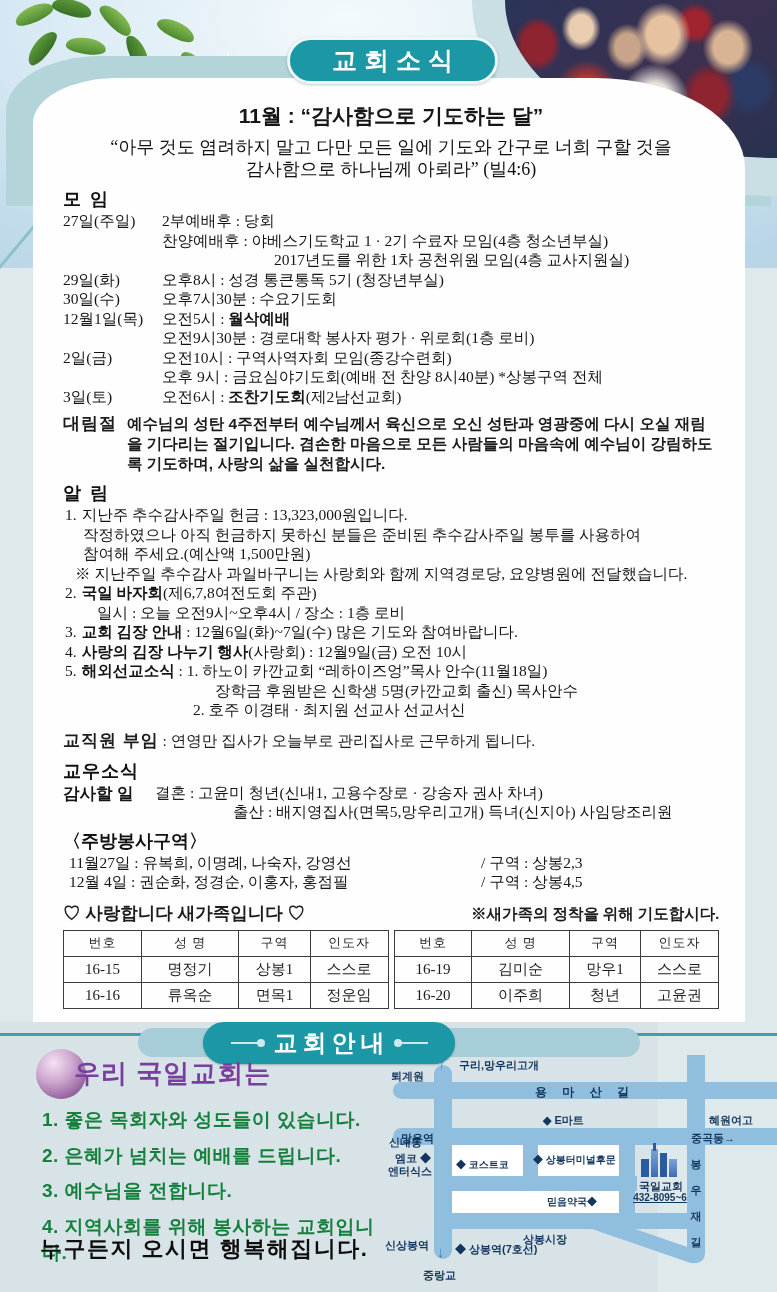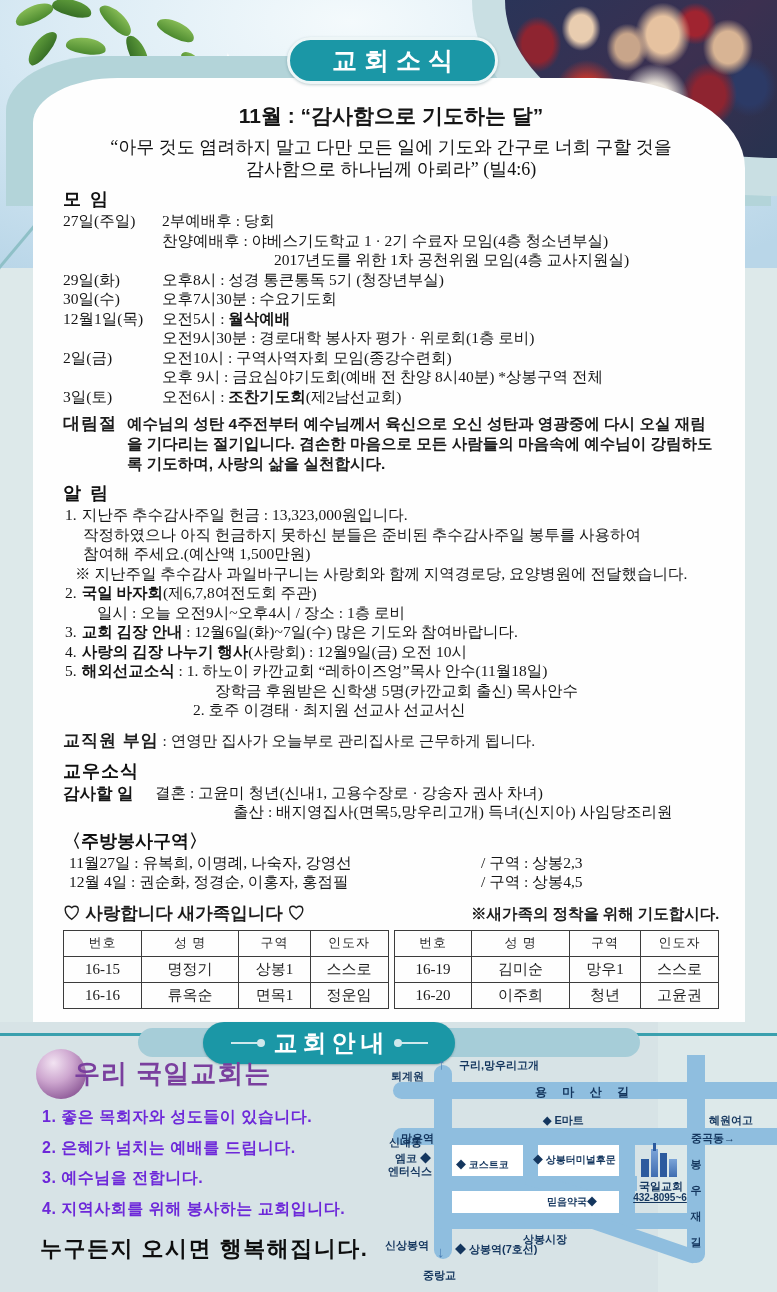--- a/index.html
+++ b/index.html
@@ -78,21 +78,21 @@
   .pill-dark{position:absolute;left:50%;transform:translateX(-50%);top:0;width:252px;height:42px;border-radius:21px;
      background:#1b97a6;display:flex;align-items:center;justify-content:center;gap:8px;box-shadow:0 1px 2px rgba(0,60,70,.3);}
   .pill-dark .txt{color:#fff;font-family:"Liberation Sans",sans-serif;font-weight:bold;font-size:24px;letter-spacing:5px;padding-left:5px;}
   .conn{width:30px;height:2px;background:#cfe8ec;position:relative;}
   .conn::after{content:"";position:absolute;top:-3px;width:8px;height:8px;border-radius:50%;background:#cfe8ec;}
   .conn.l::after{right:-4px;} .conn.r::after{left:-4px;}
   .intro{position:absolute;left:30px;top:0;width:350px;height:270px;font-family:"Liberation Sans",sans-serif;}
   .sphere{position:absolute;left:6px;top:27px;width:50px;height:50px;border-radius:50%;
      background:radial-gradient(circle at 35% 28%,#f2e3f2 0%,#cda6cf 40%,#96649f 75%,#744687 100%);}
   .intro-title{position:absolute;left:44px;top:34px;font-size:26px;font-weight:bold;color:#7a3f9e;letter-spacing:1px;}
-  .intro-items{position:absolute;left:12px;top:85px;font-size:16px;font-weight:bold;color:#6d28d9;}
+  .intro-items{position:absolute;left:12px;top:85px;font-size:19px;font-weight:bold;color:#15803d;}
   .intro-items div{margin-bottom:9.5px;letter-spacing:.5px;}
   .intro-close{position:absolute;left:10px;top:212px;font-size:22px;font-weight:bold;color:#0d0d0d;letter-spacing:1.5px;}
   
   .map{position:absolute;left:375px;top:33px;width:402px;height:237px;font-family:"Liberation Sans",sans-serif;}
   .road{position:absolute;background:#8fbedf;}
   .blk{position:absolute;background:#ffffff;}
   .mlab{position:absolute;color:#14365e;font-weight:bold;font-size:11px;white-space:nowrap;}
   .mlab.sm{font-size:10px;}
   .arrow{position:absolute;color:#4a7fb5;font-weight:bold;font-size:15px;}
   .bldg{position:absolute;left:266px;top:92px;width:36px;height:30px;

